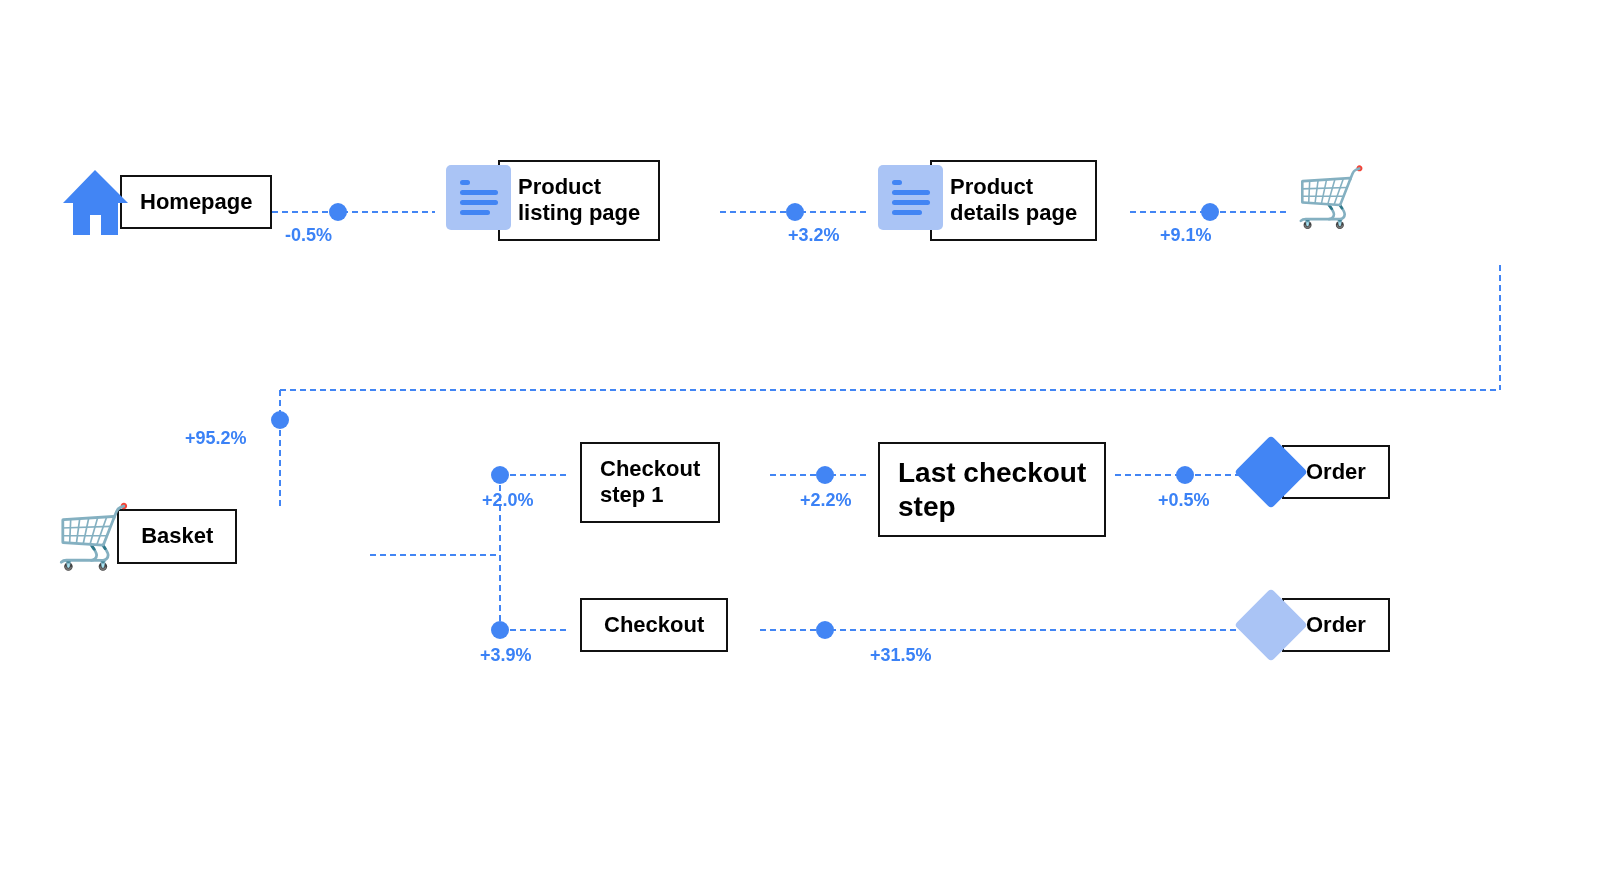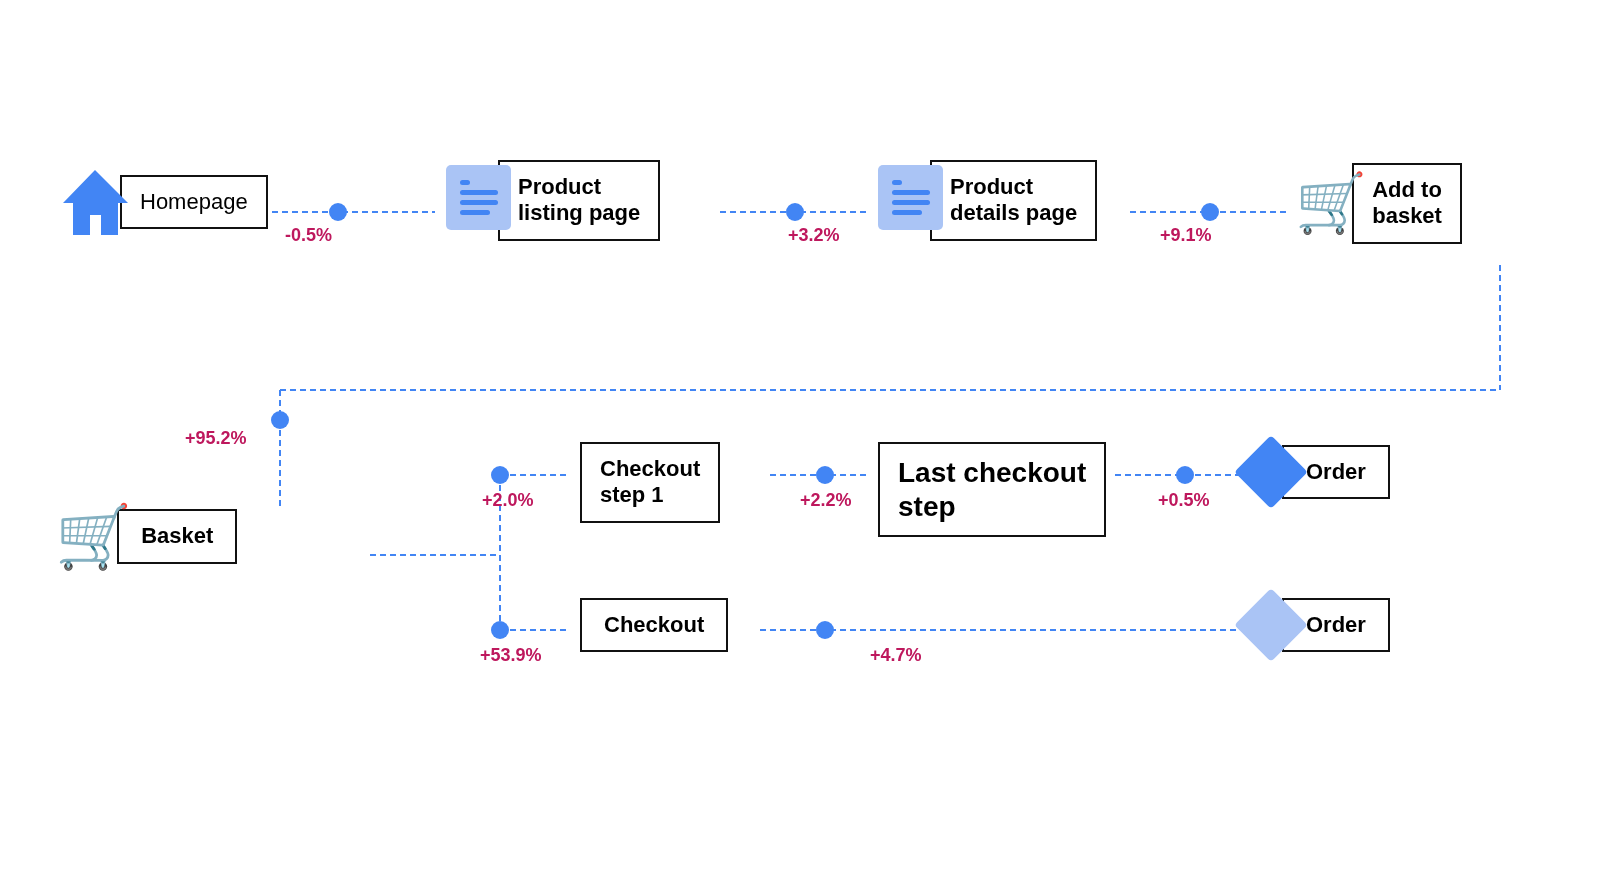--- a/index.html
+++ b/index.html
@@ -54,21 +54,21 @@
       background: #4285f4;
       border-radius: 50%;
       z-index: 3;
       transform: translate(-50%, -50%);
     }
     
     .edge-label {
       position: absolute;
       font-size: 18px;
       font-weight: 600;
-      color: #be185d;
+      color: #3b82f6;
       z-index: 4;
     }
     
     .node-with-icon {
       position: absolute;
       display: flex;
       align-items: center;
       z-index: 2;
     }
     .listing-icon-wrap {
@@ -152,30 +152,30 @@
 
   <div class="dot" style="left:825px; top:630px;"></div>
 
   <div class="edge-label" style="left:285px; top:225px;">-0.5%</div>
   <div class="edge-label" style="left:788px; top:225px;">+3.2%</div>
   <div class="edge-label" style="left:1160px; top:225px;">+9.1%</div>
   <div class="edge-label" style="left:185px; top:428px;">+95.2%</div>
   <div class="edge-label" style="left:482px; top:490px;">+2.0%</div>
   <div class="edge-label" style="left:800px; top:490px;text-align:right;">+2.2%</div>
   <div class="edge-label" style="left:1158px; top:490px;">+0.5%</div>
-  <div class="edge-label" style="left:480px; top:645px;">+53.9%</div>
-  <div class="edge-label" style="left:870px; top:645px;">+4.7%</div>
+  <div class="edge-label" style="left:480px; top:645px;">+3.9%</div>
+  <div class="edge-label" style="left:870px; top:645px;">+31.5%</div>
 
   <div class="node-with-icon" style="position:absolute; left:55px; top:162px; align-items:center;">
     <div class="node-icon" style="width:80px; height:80px; position:relative; margin-right:-15px; z-index:3;">
       <svg width="75" height="75" viewBox="0 0 75 75">
         <polygon points="37,5 5,38 15,38 15,70 32,70 32,50 43,50 43,70 60,70 60,38 70,38" fill="#4285f4"></polygon>
       </svg>
     </div>
-    <div class="node-box" style="font-size:22px; font-weight:400; padding:12px 18px;">Homepage</div>
+    <div class="node-box" style="font-size:22px; font-weight:700; padding:12px 18px;">Homepage</div>
   </div>
 
   <div class="node-with-icon" style="position:absolute; left:446px; top:160px; align-items:center;">
     <div class="listing-icon-wrap">
       <div class="listing-icon-inner">
         <div class="listing-lines">
           <div class="listing-line short" style="width:10px; height:5px;"></div>
           <div class="listing-line long" style="width:38px; height:5px;"></div>
           <div class="listing-line long" style="width:38px; height:5px;"></div>
           <div class="listing-line long" style="width:30px; height:5px;"></div>
@@ -194,21 +194,20 @@
           <div class="listing-line" style="width:38px; height:5px;"></div>
           <div class="listing-line" style="width:30px; height:5px;"></div>
         </div>
       </div>
     </div>
     <div class="node-box" style="font-size:22px; font-weight:700; padding:12px 18px;">Product<br>details page</div>
   </div>
 
   <div class="node-with-icon" style="position:absolute; left:1295px; top:163px; align-items:center;">
     <div style="position:relative; margin-right:-15px; z-index:3; font-size:58px; color:#4285f4;">🛒</div>
-    <div class="node-box" style="font-size:22px; font-weight:700; padding:12px 18px;">Add to<br>basket</div>
   </div>
 
   <div class="node-with-icon" style="position:absolute; left:55px; top:500px; align-items:center;">
     <div style="position:relative; margin-right:-15px; z-index:3; font-size:62px; color:#aac4f5;">🛒</div>
     <div class="node-box" style="font-size:22px; font-weight:700; padding:12px 22px;">Basket</div>
   </div>
 
   <div style="position:absolute; left:580px; top:442px;">
     <div class="node-box" style="font-size:22px; font-weight:700; padding:12px 18px;">Checkout<br>step 1</div>
   </div>

